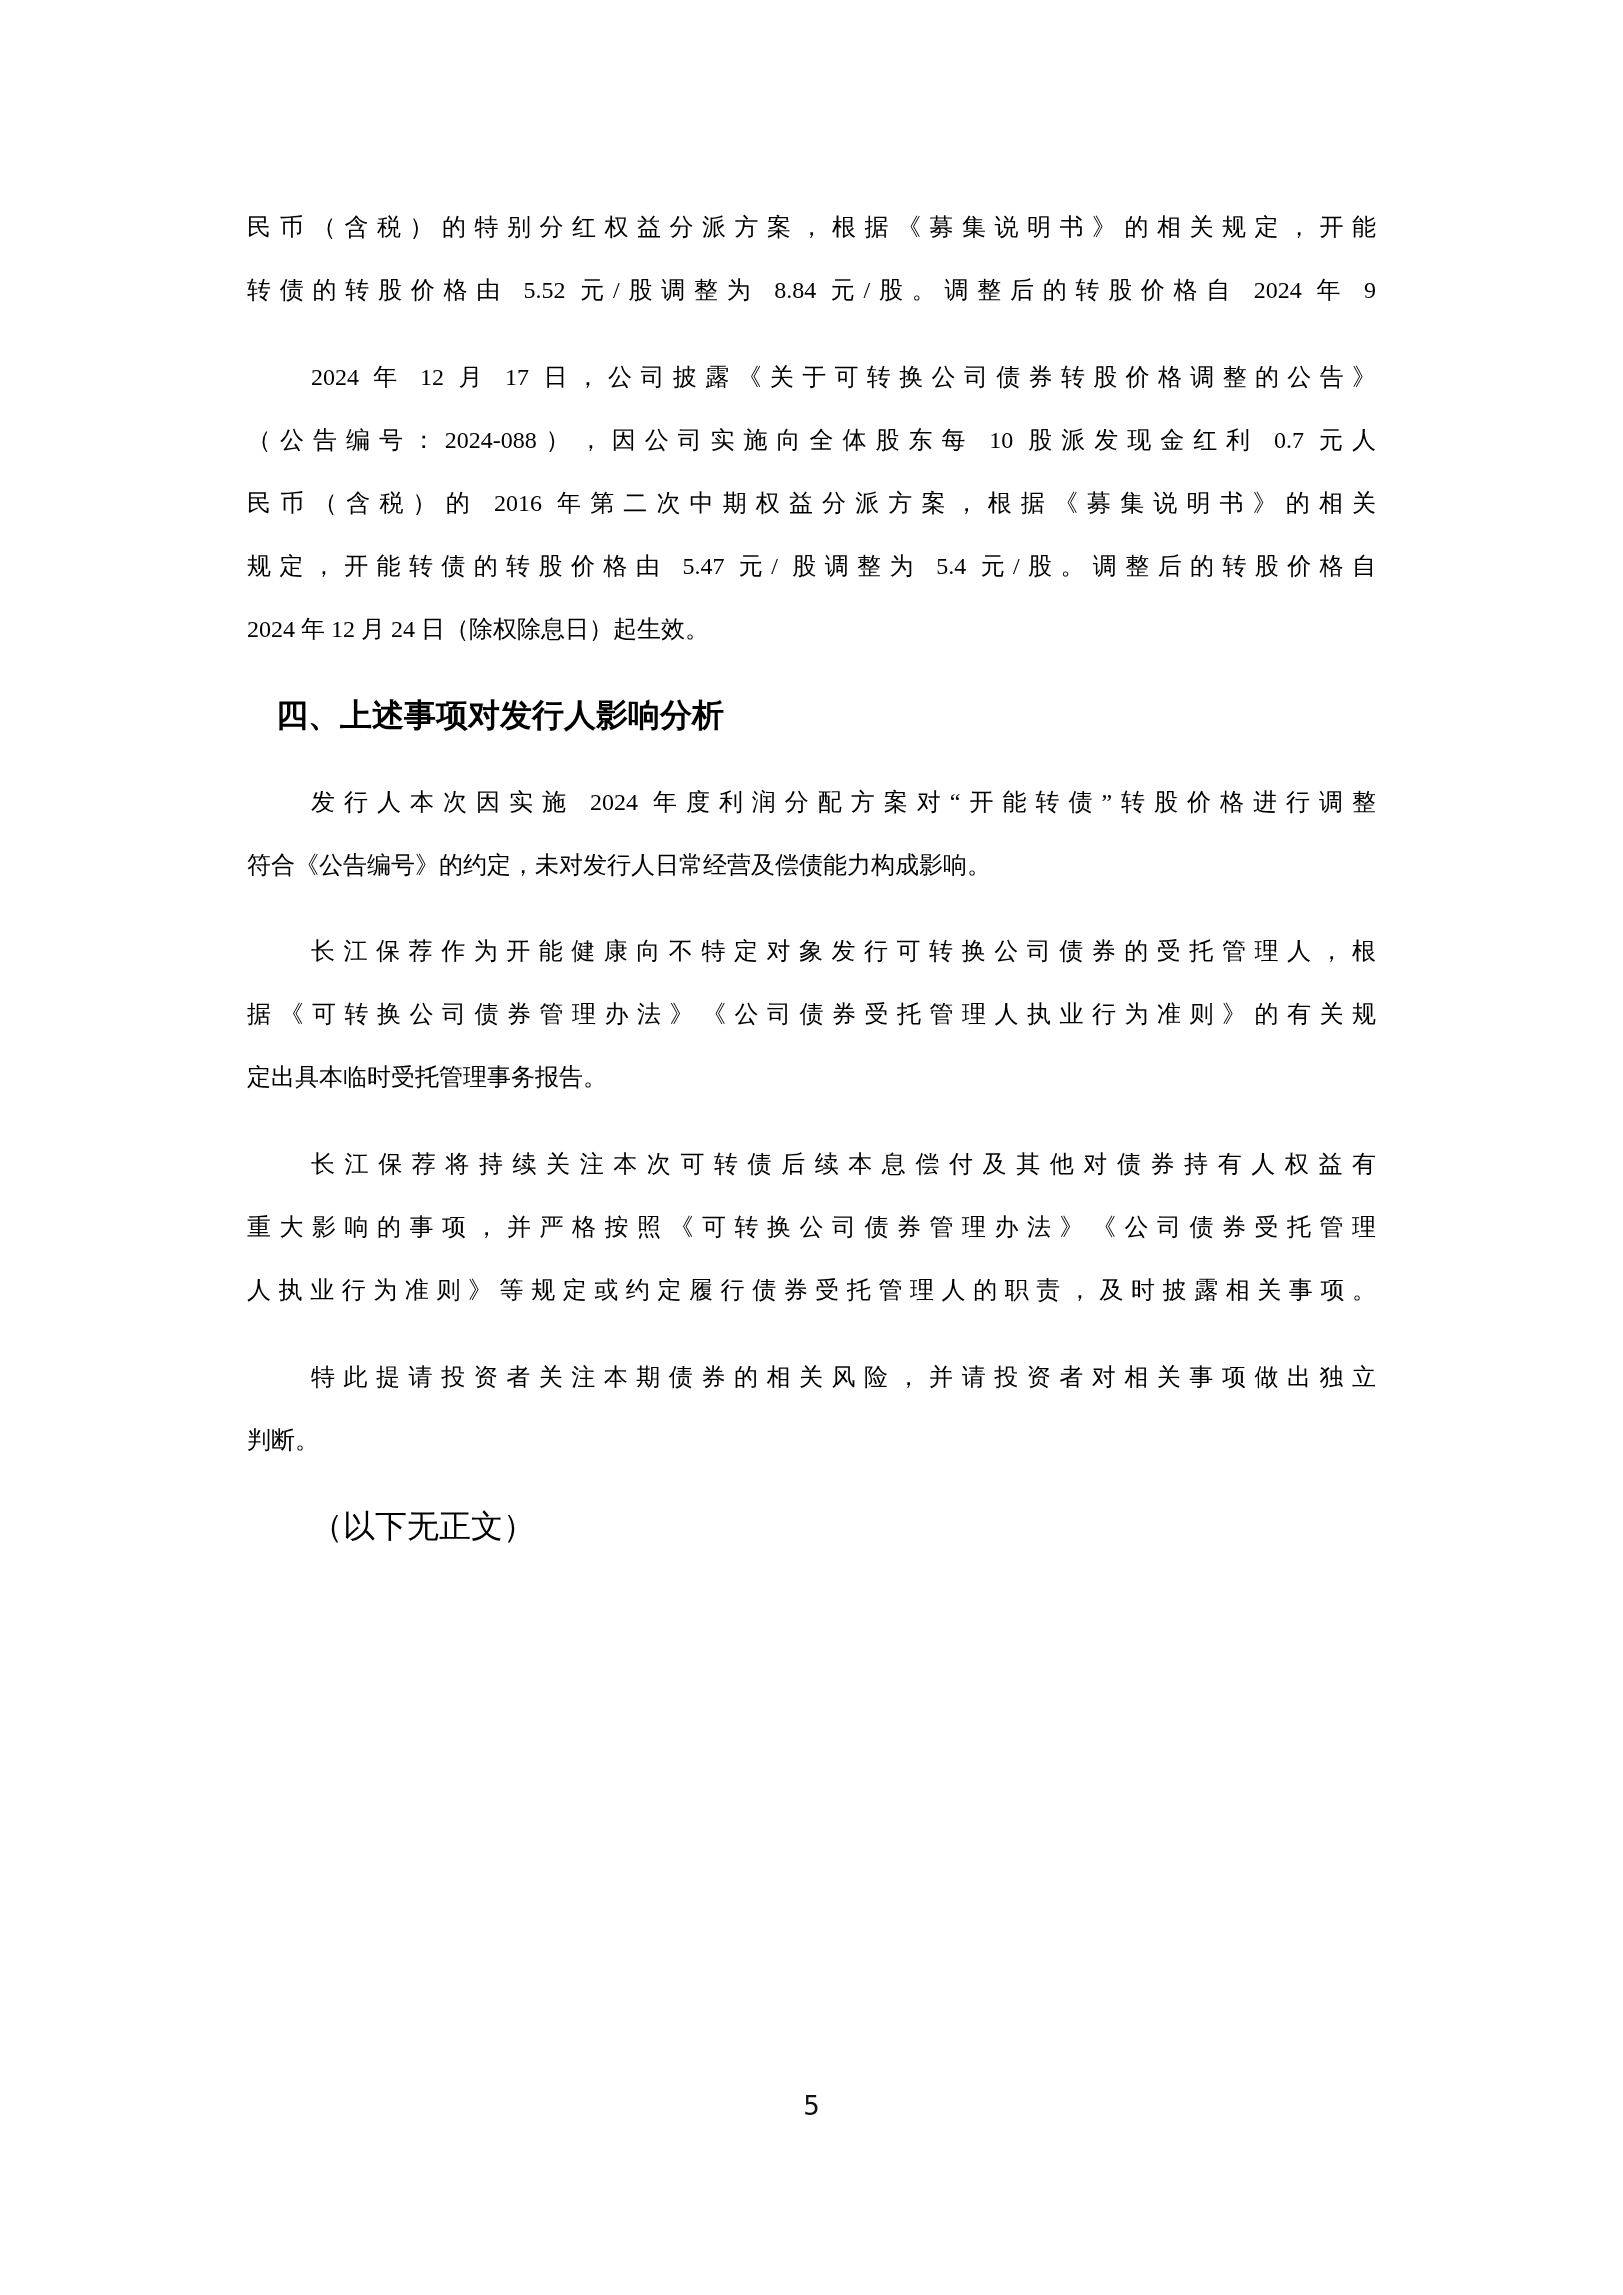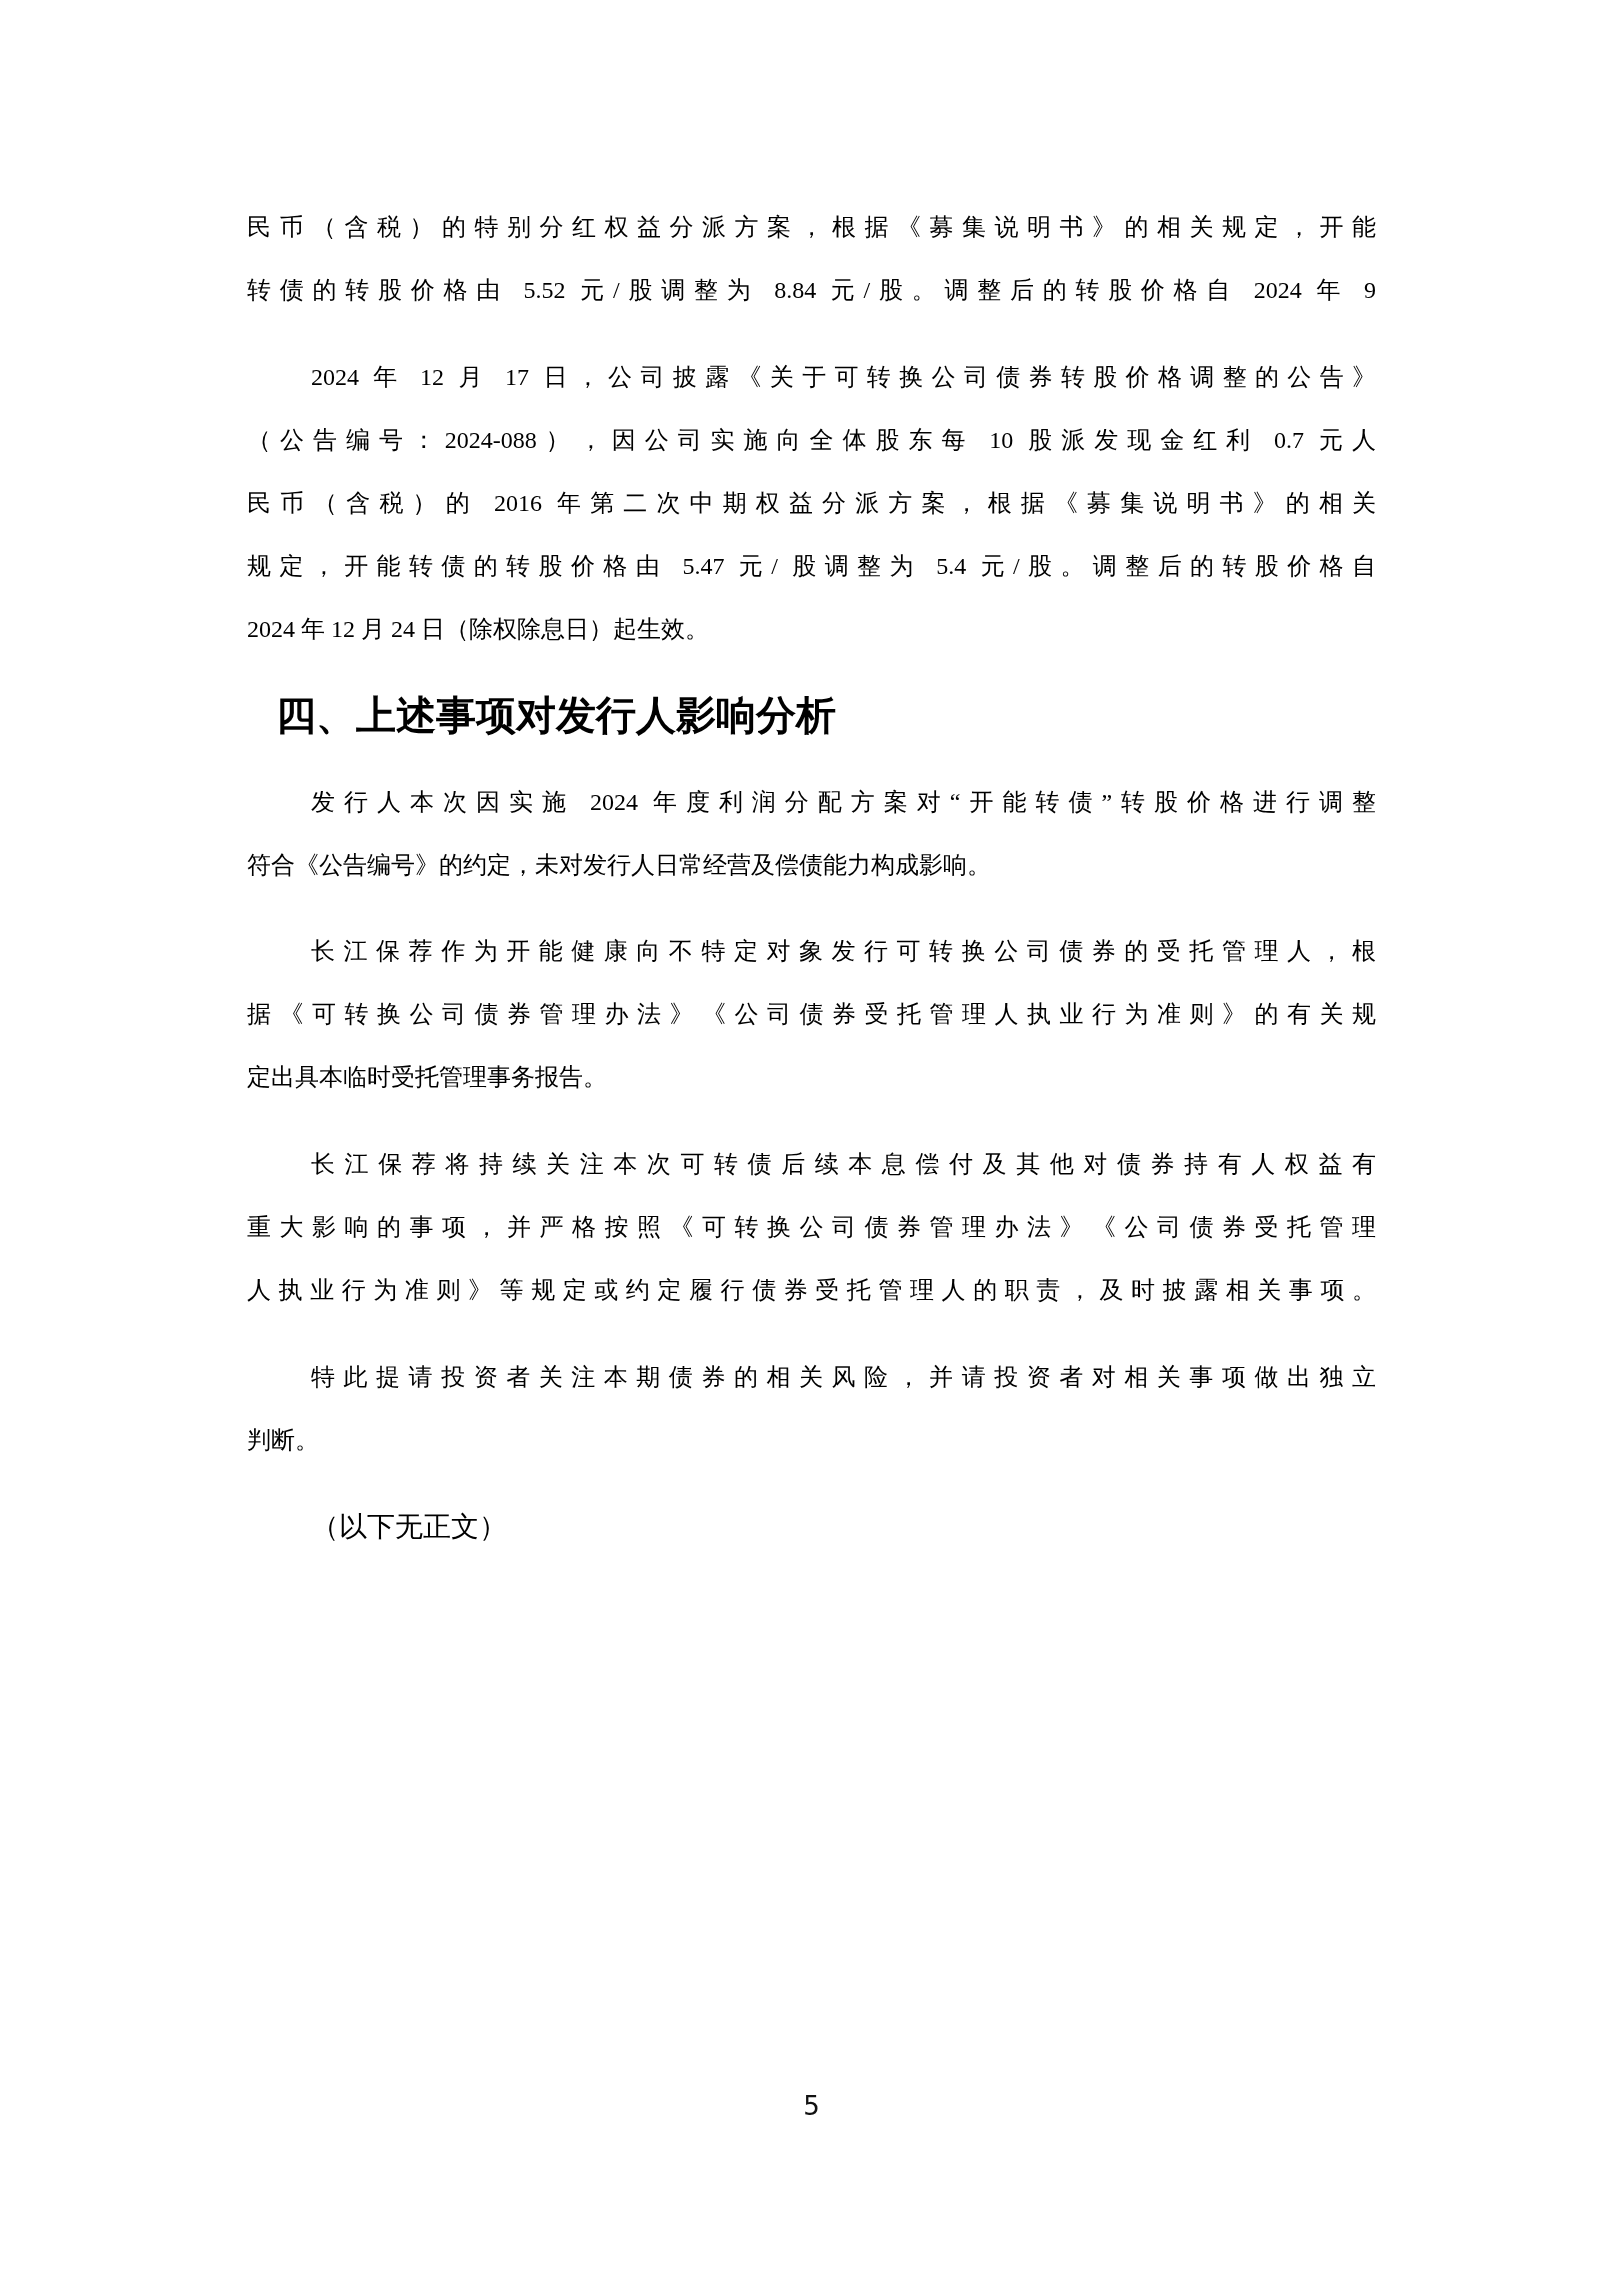--- a/index.html
+++ b/index.html
@@ -37,29 +37,29 @@
   .line.last {
     text-align: left;
     text-align-last: left;
   }
   .line.indent {
     padding-left: 64px;
     box-sizing: border-box;
   }
   .heading {
     font-weight: bold;
-    font-size: 40px;
+    font-size: 32px;
     line-height: 63px;
     height: 63px;
     padding-left: 29px;
     margin: 0 0 23.6px 0;
     white-space: nowrap;
   }
   .closing {
-    font-size: 28px;
+    font-size: 32px;
     line-height: 63px;
     padding-left: 64px;
     white-space: nowrap;
   }
   .page-number {
     position: absolute;
     top: 2087px;
     left: 0;
     width: 1623px;
     text-align: center;

